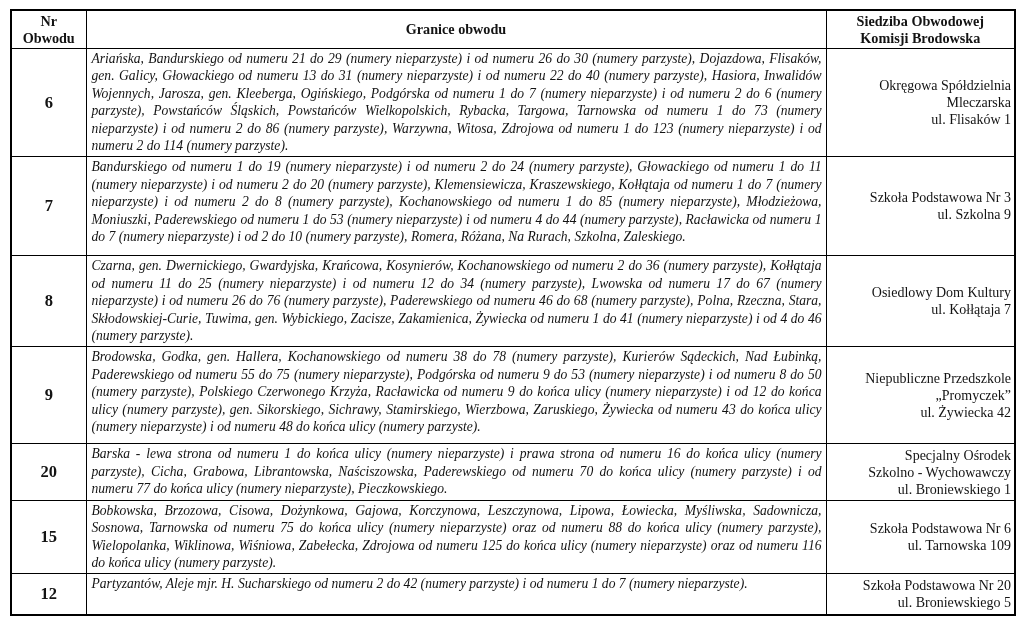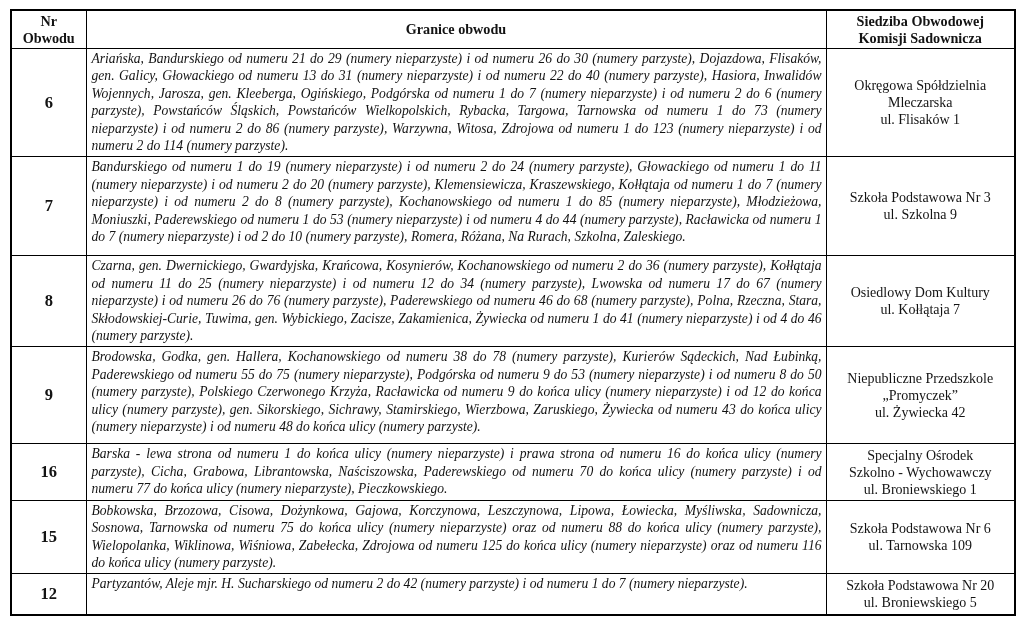--- a/index.html
+++ b/index.html
@@ -51,21 +51,21 @@
   }
   td.granice {
     font-size: 13.6px;
     line-height: 17.4px;
     text-align: justify;
     vertical-align: top;
     padding: 1px 4px 2px 5px;
     font-style: italic;
   }
   td.siedziba {
-    text-align: center;
+    text-align: right;
     vertical-align: middle;
     font-size: 14px;
     line-height: 17px;
     white-space: pre-line;
     padding: 2px 3px;
   }
   tr.h106 { height: 106px; }
   tr.h99  { height: 99px; }
   tr.h90  { height: 90px; }
   tr.h97  { height: 97px; }
@@ -82,21 +82,21 @@
       <col class="c-nr">
       <col class="c-granice">
       <col class="c-siedziba">
     </colgroup>
     <thead>
       <tr>
         <th>Nr
 Obwodu</th>
         <th>Granice obwodu</th>
         <th>Siedziba Obwodowej
-Komisji Sadownicza</th>
+Komisji Brodowska</th>
       </tr>
     </thead>
     <tbody>
       <tr class="h106">
         <td class="nr">6</td>
         <td class="granice">Ariańska, Bandurskiego od numeru 21 do 29 (numery nieparzyste) i od numeru 26 do 30 (numery parzyste), Dojazdowa, Flisaków, gen. Galicy, Głowackiego od numeru 13 do 31 (numery nieparzyste) i od numeru 22 do 40 (numery parzyste), Hasiora, Inwalidów Wojennych, Jarosza, gen. Kleeberga, Ogińskiego, Podgórska od numeru 1 do 7 (numery nieparzyste) i od numeru 2 do 6 (numery parzyste), Powstańców Śląskich, Powstańców Wielkopolskich, Rybacka, Targowa, Tarnowska od numeru 1 do 73 (numery nieparzyste) i od numeru 2 do 86 (numery parzyste), Warzywna, Witosa, Zdrojowa od numeru 1 do 123 (numery nieparzyste) i od numeru 2 do 114 (numery parzyste).</td>
         <td class="siedziba">Okręgowa Spółdzielnia
 Mleczarska
 ul. Flisaków 1</td>
       </tr>
@@ -113,21 +113,21 @@
 ul. Kołłątaja 7</td>
       </tr>
       <tr class="h97">
         <td class="nr">9</td>
         <td class="granice">Brodowska, Godka, gen. Hallera, Kochanowskiego od numeru 38 do 78 (numery parzyste), Kurierów Sądeckich, Nad Łubinką, Paderewskiego od numeru 55 do 75 (numery nieparzyste), Podgórska od numeru 9 do 53 (numery nieparzyste) i od numeru 8 do 50 (numery parzyste), Polskiego Czerwonego Krzyża, Racławicka od numeru 9 do końca ulicy (numery nieparzyste) i od 12 do końca ulicy (numery parzyste), gen. Sikorskiego, Sichrawy, Stamirskiego, Wierzbowa, Zaruskiego, Żywiecka od numeru 43 do końca ulicy (numery nieparzyste) i od numeru 48 do końca ulicy (numery parzyste).</td>
         <td class="siedziba">Niepubliczne Przedszkole
 „Promyczek”
 ul. Żywiecka 42</td>
       </tr>
       <tr class="h56">
-        <td class="nr">16</td>
+        <td class="nr">20</td>
         <td class="granice">Barska - lewa strona od numeru 1 do końca ulicy (numery nieparzyste) i prawa strona od numeru 16 do końca ulicy (numery parzyste), Cicha, Grabowa, Librantowska, Naściszowska, Paderewskiego od numeru 70 do końca ulicy (numery parzyste) i od numeru 77 do końca ulicy (numery nieparzyste), Pieczkowskiego.</td>
         <td class="siedziba">Specjalny Ośrodek
 Szkolno - Wychowawczy
 ul. Broniewskiego 1</td>
       </tr>
       <tr class="h66">
         <td class="nr">15</td>
         <td class="granice">Bobkowska, Brzozowa, Cisowa, Dożynkowa, Gajowa, Korczynowa, Leszczynowa, Lipowa, Łowiecka, Myśliwska, Sadownicza, Sosnowa, Tarnowska od numeru 75 do końca ulicy (numery nieparzyste) oraz od numeru 88 do końca ulicy (numery parzyste), Wielopolanka, Wiklinowa, Wiśniowa, Zabełecka, Zdrojowa od numeru 125 do końca ulicy (numery nieparzyste) oraz od numeru 116 do końca ulicy (numery parzyste).</td>
         <td class="siedziba">Szkoła Podstawowa Nr 6
 ul. Tarnowska 109</td>

